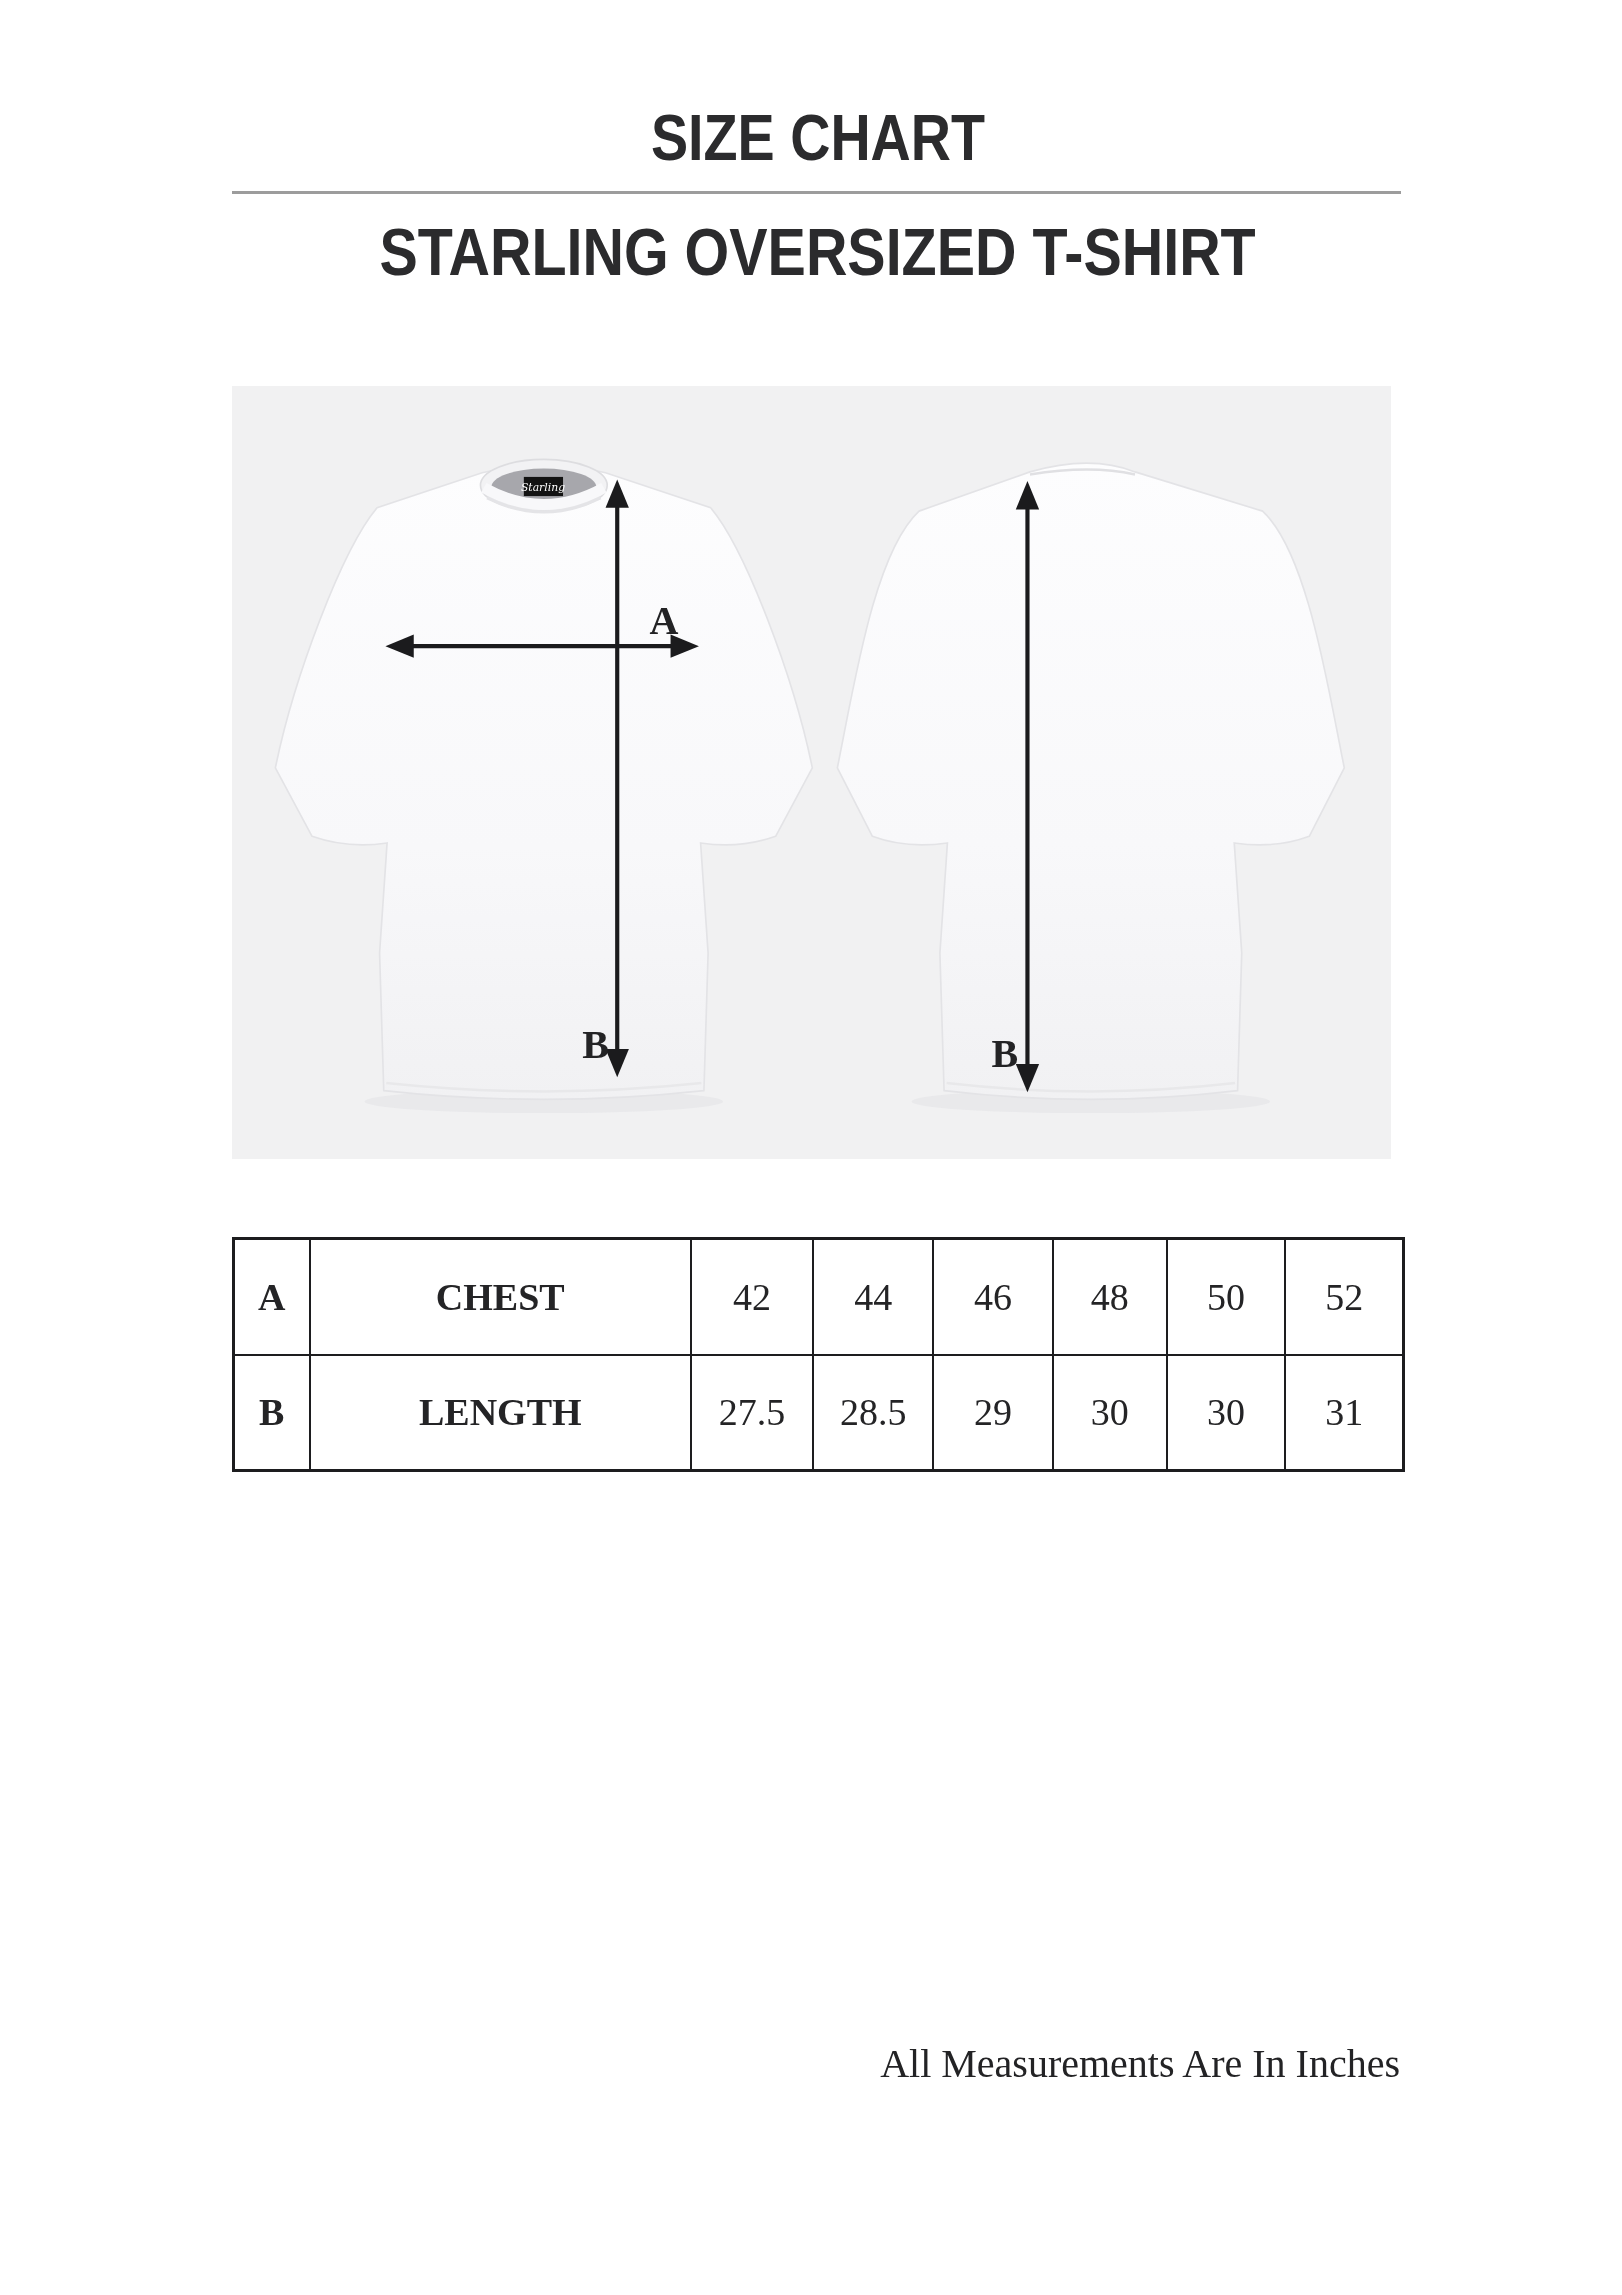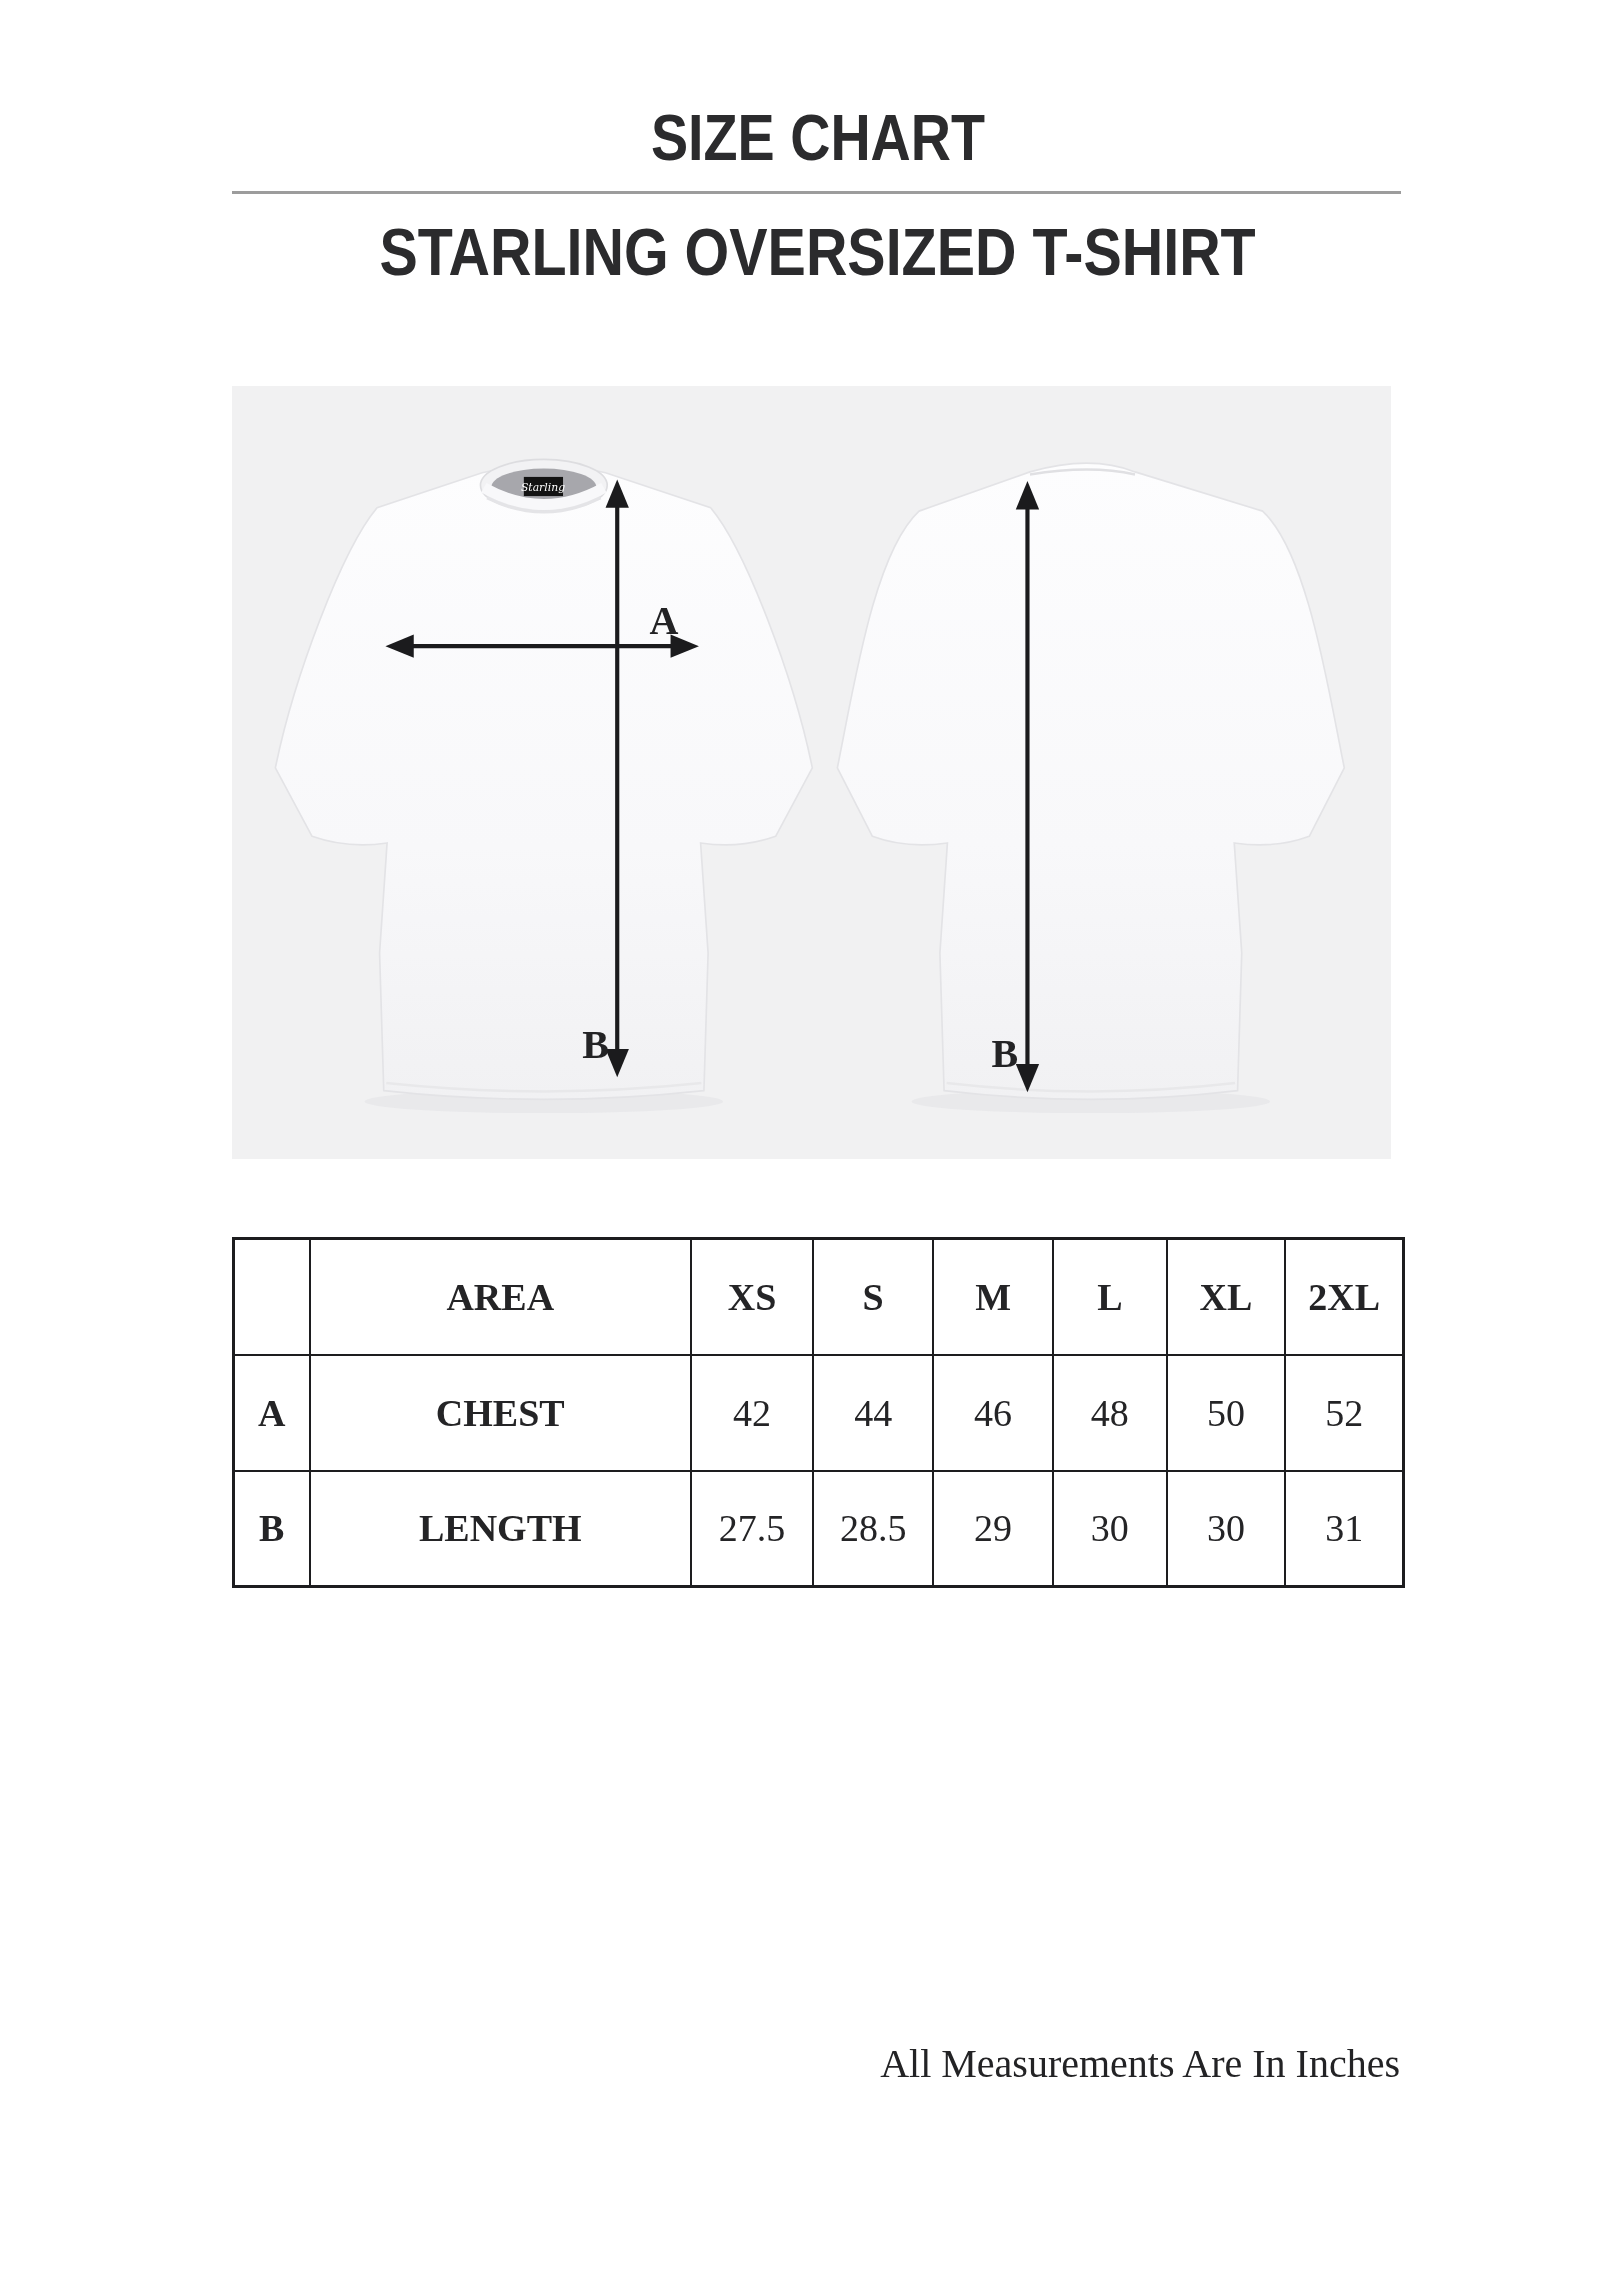--- a/index.html
+++ b/index.html
@@ -164,30 +164,20 @@
       <col style="width:6.5%">
       <col style="width:32.6%">
       <col style="width:10.45%">
       <col style="width:10.25%">
       <col style="width:10.25%">
       <col style="width:9.7%">
       <col style="width:10.15%">
       <col style="width:10.1%">
     </colgroup>
     <tbody>
-      <tr>
-        <th class="cell-bold"></th>
-        <th class="cell-bold">AREA</th>
-        <th class="cell-bold">XS</th>
-        <th class="cell-bold">S</th>
-        <th class="cell-bold">M</th>
-        <th class="cell-bold">L</th>
-        <th class="cell-bold">XL</th>
-        <th class="cell-bold">2XL</th>
-      </tr>
       <tr>
         <td class="cell-bold">A</td>
         <td class="cell-bold">CHEST</td>
         <td class="cell-value">42</td>
         <td class="cell-value">44</td>
         <td class="cell-value">46</td>
         <td class="cell-value">48</td>
         <td class="cell-value">50</td>
         <td class="cell-value">52</td>
       </tr>

